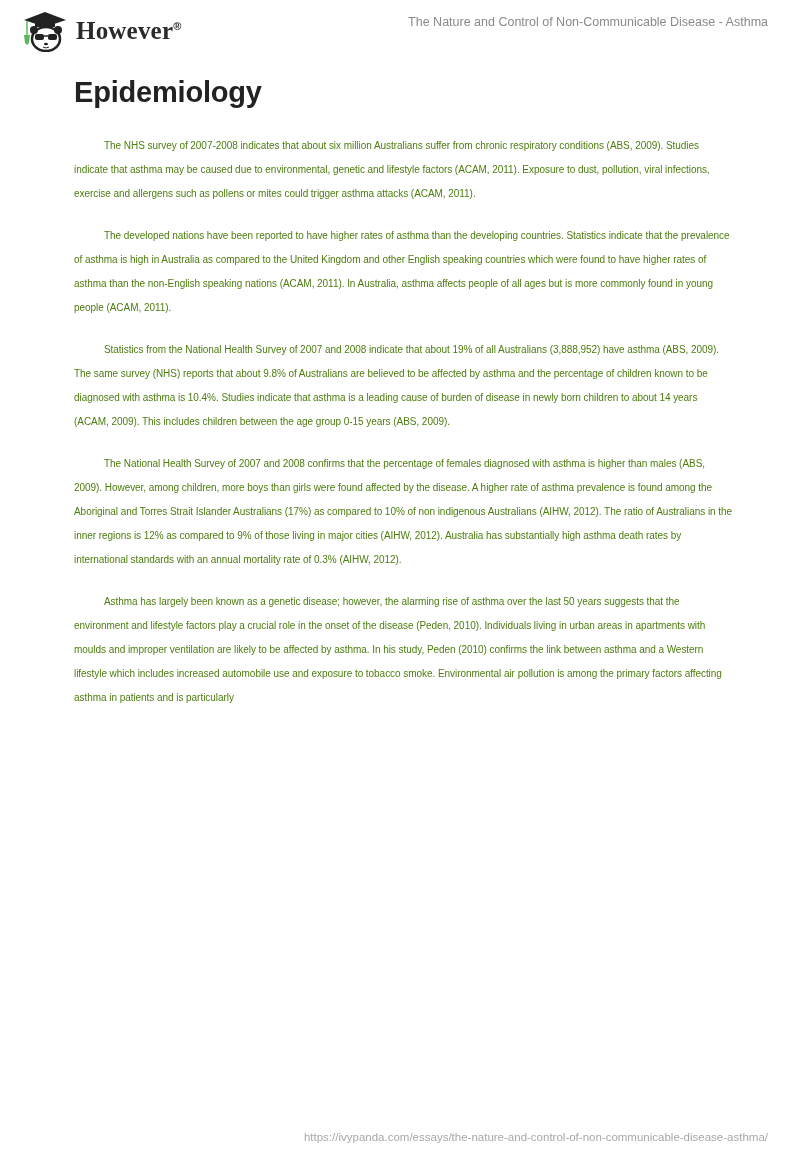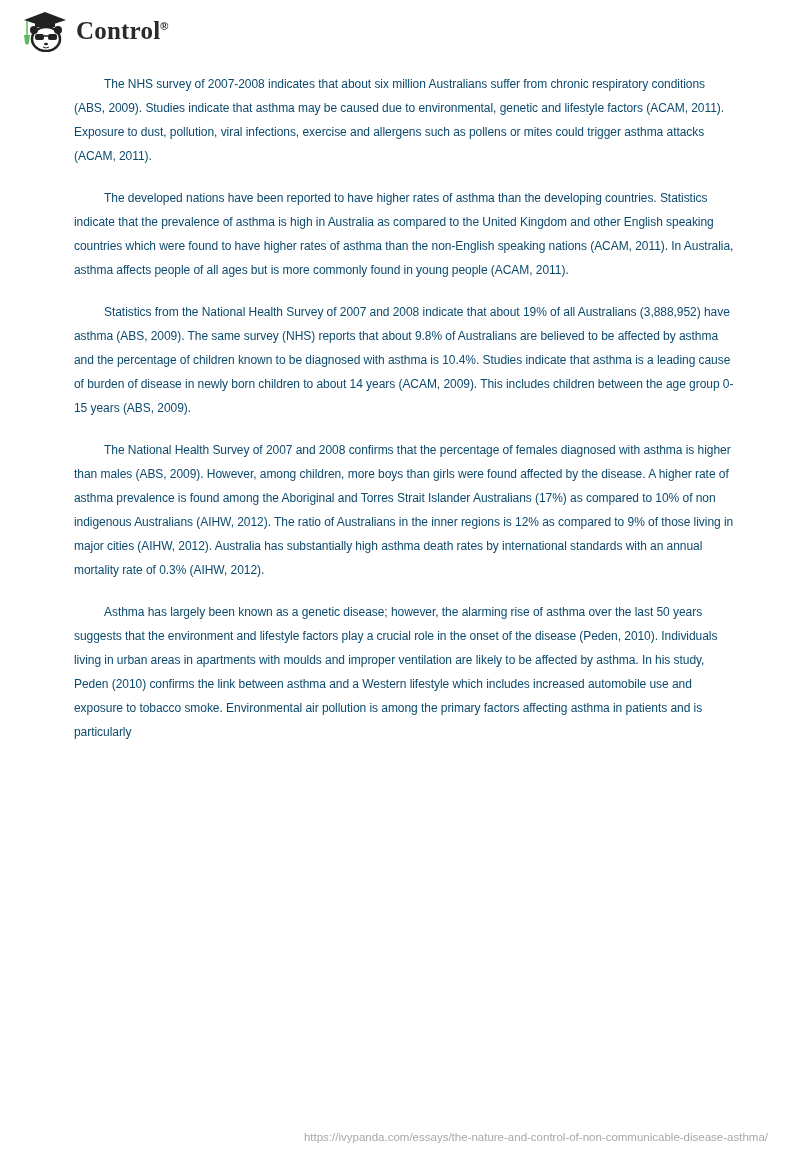--- a/index.html
+++ b/index.html
@@ -10,21 +10,21 @@
     .logo { position: absolute; left: 18px; top: 10px; height: 42px; display: flex; align-items: center; }
     .logo-mark { width: 54px; height: 42px; position: relative; }
     .logo-text { font-family: "Liberation Serif", serif; font-weight: bold; font-size: 25px; color: #2a2a2a; margin-left: 4px; letter-spacing: 0.2px; }
     .logo-reg { font-size: 11px; vertical-align: super; font-weight: bold; font-family: "Liberation Sans", sans-serif; }
     .doc-title { position: absolute; right: 32px; top: 15px; font-size: 12.5px; color: #8a8a8a; white-space: nowrap; }
 
     .content { position: absolute; left: 74px; top: 72px; width: 660px; }
     h2 { font-size: 29px; font-weight: bold; color: #222222; line-height: 40px; letter-spacing: -0.2px; }
     .h-epi { margin-top: 0; margin-bottom: 22px; }
     .h-env { margin-top: 22px; margin-bottom: 22px; }
-    p { font-size: 12px; line-height: 24px; text-indent: 30px; color: #0c4a6e; margin-bottom: 18px; letter-spacing: -0.05px; }
+    p { font-size: 10px; line-height: 24px; text-indent: 30px; color: #4d7c0f; margin-bottom: 18px; letter-spacing: -0.05px; }
 
     .footer-url { position: absolute; right: 32px; top: 1131px; font-size: 11.5px; color: #a8a8a8; white-space: nowrap; text-align: center; }
   </style>
 </head>
 <body>
 
 <div class="header">
   <div class="logo">
     <div class="logo-mark">
       <svg width="54" height="42" viewBox="0 0 54 42">
@@ -40,25 +40,27 @@
         <circle cx="40" cy="20" r="4" fill="#222"></circle>
 
         <rect x="17" y="24" width="9" height="6" rx="2" fill="#222"></rect>
         <rect x="30" y="24" width="9" height="6" rx="2" fill="#222"></rect>
         <line x1="26" y1="26" x2="30" y2="26" stroke="#222" stroke-width="1.5"></line>
 
         <ellipse cx="28" cy="34" rx="2" ry="1.3" fill="#222"></ellipse>
         <path d="M25,37 Q28,39 31,37" stroke="#222" stroke-width="1" fill="none"></path>
       </svg>
     </div>
-    <span class="logo-text"><span>Control</span><span class="logo-reg">®</span></span>
+    <span class="logo-text"><span>However</span><span class="logo-reg">®</span></span>
   </div>
+  <div class="doc-title">The Nature and Control of Non-Communicable Disease - Asthma</div>
 </div>
 
 <div class="content">
+  <h2 class="h-epi">Epidemiology</h2>
   <p>The NHS survey of 2007-2008 indicates that about six million Australians suffer from chronic respiratory conditions (ABS, 2009). Studies indicate that asthma may be caused due to environmental, genetic and lifestyle factors (ACAM, 2011). Exposure to dust, pollution, viral infections, exercise and allergens such as pollens or mites could trigger asthma attacks (ACAM, 2011).</p>
   <p>The developed nations have been reported to have higher rates of asthma than the developing countries. Statistics indicate that the prevalence of asthma is high in Australia as compared to the United Kingdom and other English speaking countries which were found to have higher rates of asthma than the non-English speaking nations (ACAM, 2011). In Australia, asthma affects people of all ages but is more commonly found in young people (ACAM, 2011).</p>
   <p>Statistics from the National Health Survey of 2007 and 2008 indicate that about 19% of all Australians (3,888,952) have asthma (ABS, 2009). The same survey (NHS) reports that about 9.8% of Australians are believed to be affected by asthma and the percentage of children known to be diagnosed with asthma is 10.4%. Studies indicate that asthma is a leading cause of burden of disease in newly born children to about 14 years (ACAM, 2009). This includes children between the age group 0-15 years (ABS, 2009).</p>
   <p>The National Health Survey of 2007 and 2008 confirms that the percentage of females diagnosed with asthma is higher than males (ABS, 2009). However, among children, more boys than girls were found affected by the disease. A higher rate of asthma prevalence is found among the Aboriginal and Torres Strait Islander Australians (17%) as compared to 10% of non indigenous Australians (AIHW, 2012). The ratio of Australians in the inner regions is 12% as compared to 9% of those living in major cities (AIHW, 2012). Australia has substantially high asthma death rates by international standards with an annual mortality rate of 0.3% (AIHW, 2012).</p>
 
   <p>Asthma has largely been known as a genetic disease; however, the alarming rise of asthma over the last 50 years suggests that the environment and lifestyle factors play a crucial role in the onset of the disease (Peden, 2010). Individuals living in urban areas in apartments with moulds and improper ventilation are likely to be affected by asthma. In his study, Peden (2010) confirms the link between asthma and a Western lifestyle which includes increased automobile use and exposure to tobacco smoke. Environmental air pollution is among the primary factors affecting asthma in patients and is particularly</p>
 </div>
 
 <div class="footer-url">https://ivypanda.com/essays/the-nature-and-control-of-non-communicable-disease-asthma/</div>
 

